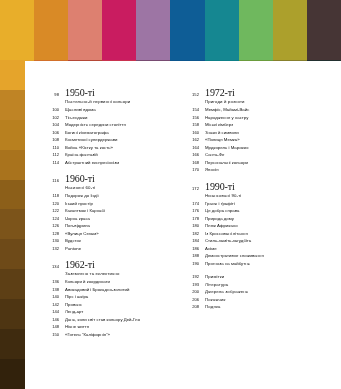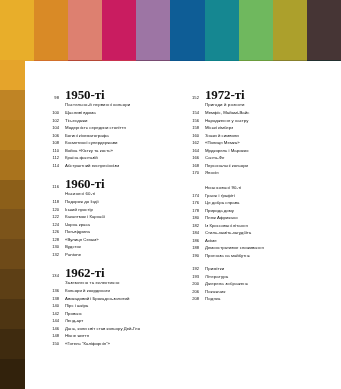--- a/index.html
+++ b/index.html
@@ -41,22 +41,22 @@
   }
   .sec-num {
     width:14px; flex:0 0 14px;
     text-align:right;
     font-size:4.1px;
     color:#111;
     letter-spacing:.02em;
   }
   .sec-title {
     font-family:"Liberation Serif", serif;
-    font-weight:bold;
-    font-size:13px;
+    font-weight:normal;
+    font-size:10px;
     color:#111;
     letter-spacing:-.01em;
     line-height:1;
   }
   .sec-sub {
     margin-left:20px;
     font-size:4.3px;
     color:#111;
     letter-spacing:.035em;
     margin-bottom:4px;
@@ -380,20 +380,24 @@
           <div class="entry">
             <span class="entry-num">168</span>
             <span class="entry-label">Персональні кольори</span>
           </div>
           <div class="entry">
             <span class="entry-num">170</span>
             <span class="entry-label">Японія</span>
           </div>
         </div>
         <div class="section">
+          <div class="sec-head">
+            <span class="sec-num">172</span>
+            <span class="sec-title">1990-ті</span>
+          </div>
           <div class="sec-sub">Нюансовані 90-ті</div>
           <div class="entry">
             <span class="entry-num">174</span>
             <span class="entry-label">Гранж і ґрафіті</span>
           </div>
           <div class="entry">
             <span class="entry-num">176</span>
             <span class="entry-label">Це добра справа</span>
           </div>
           <div class="entry">

